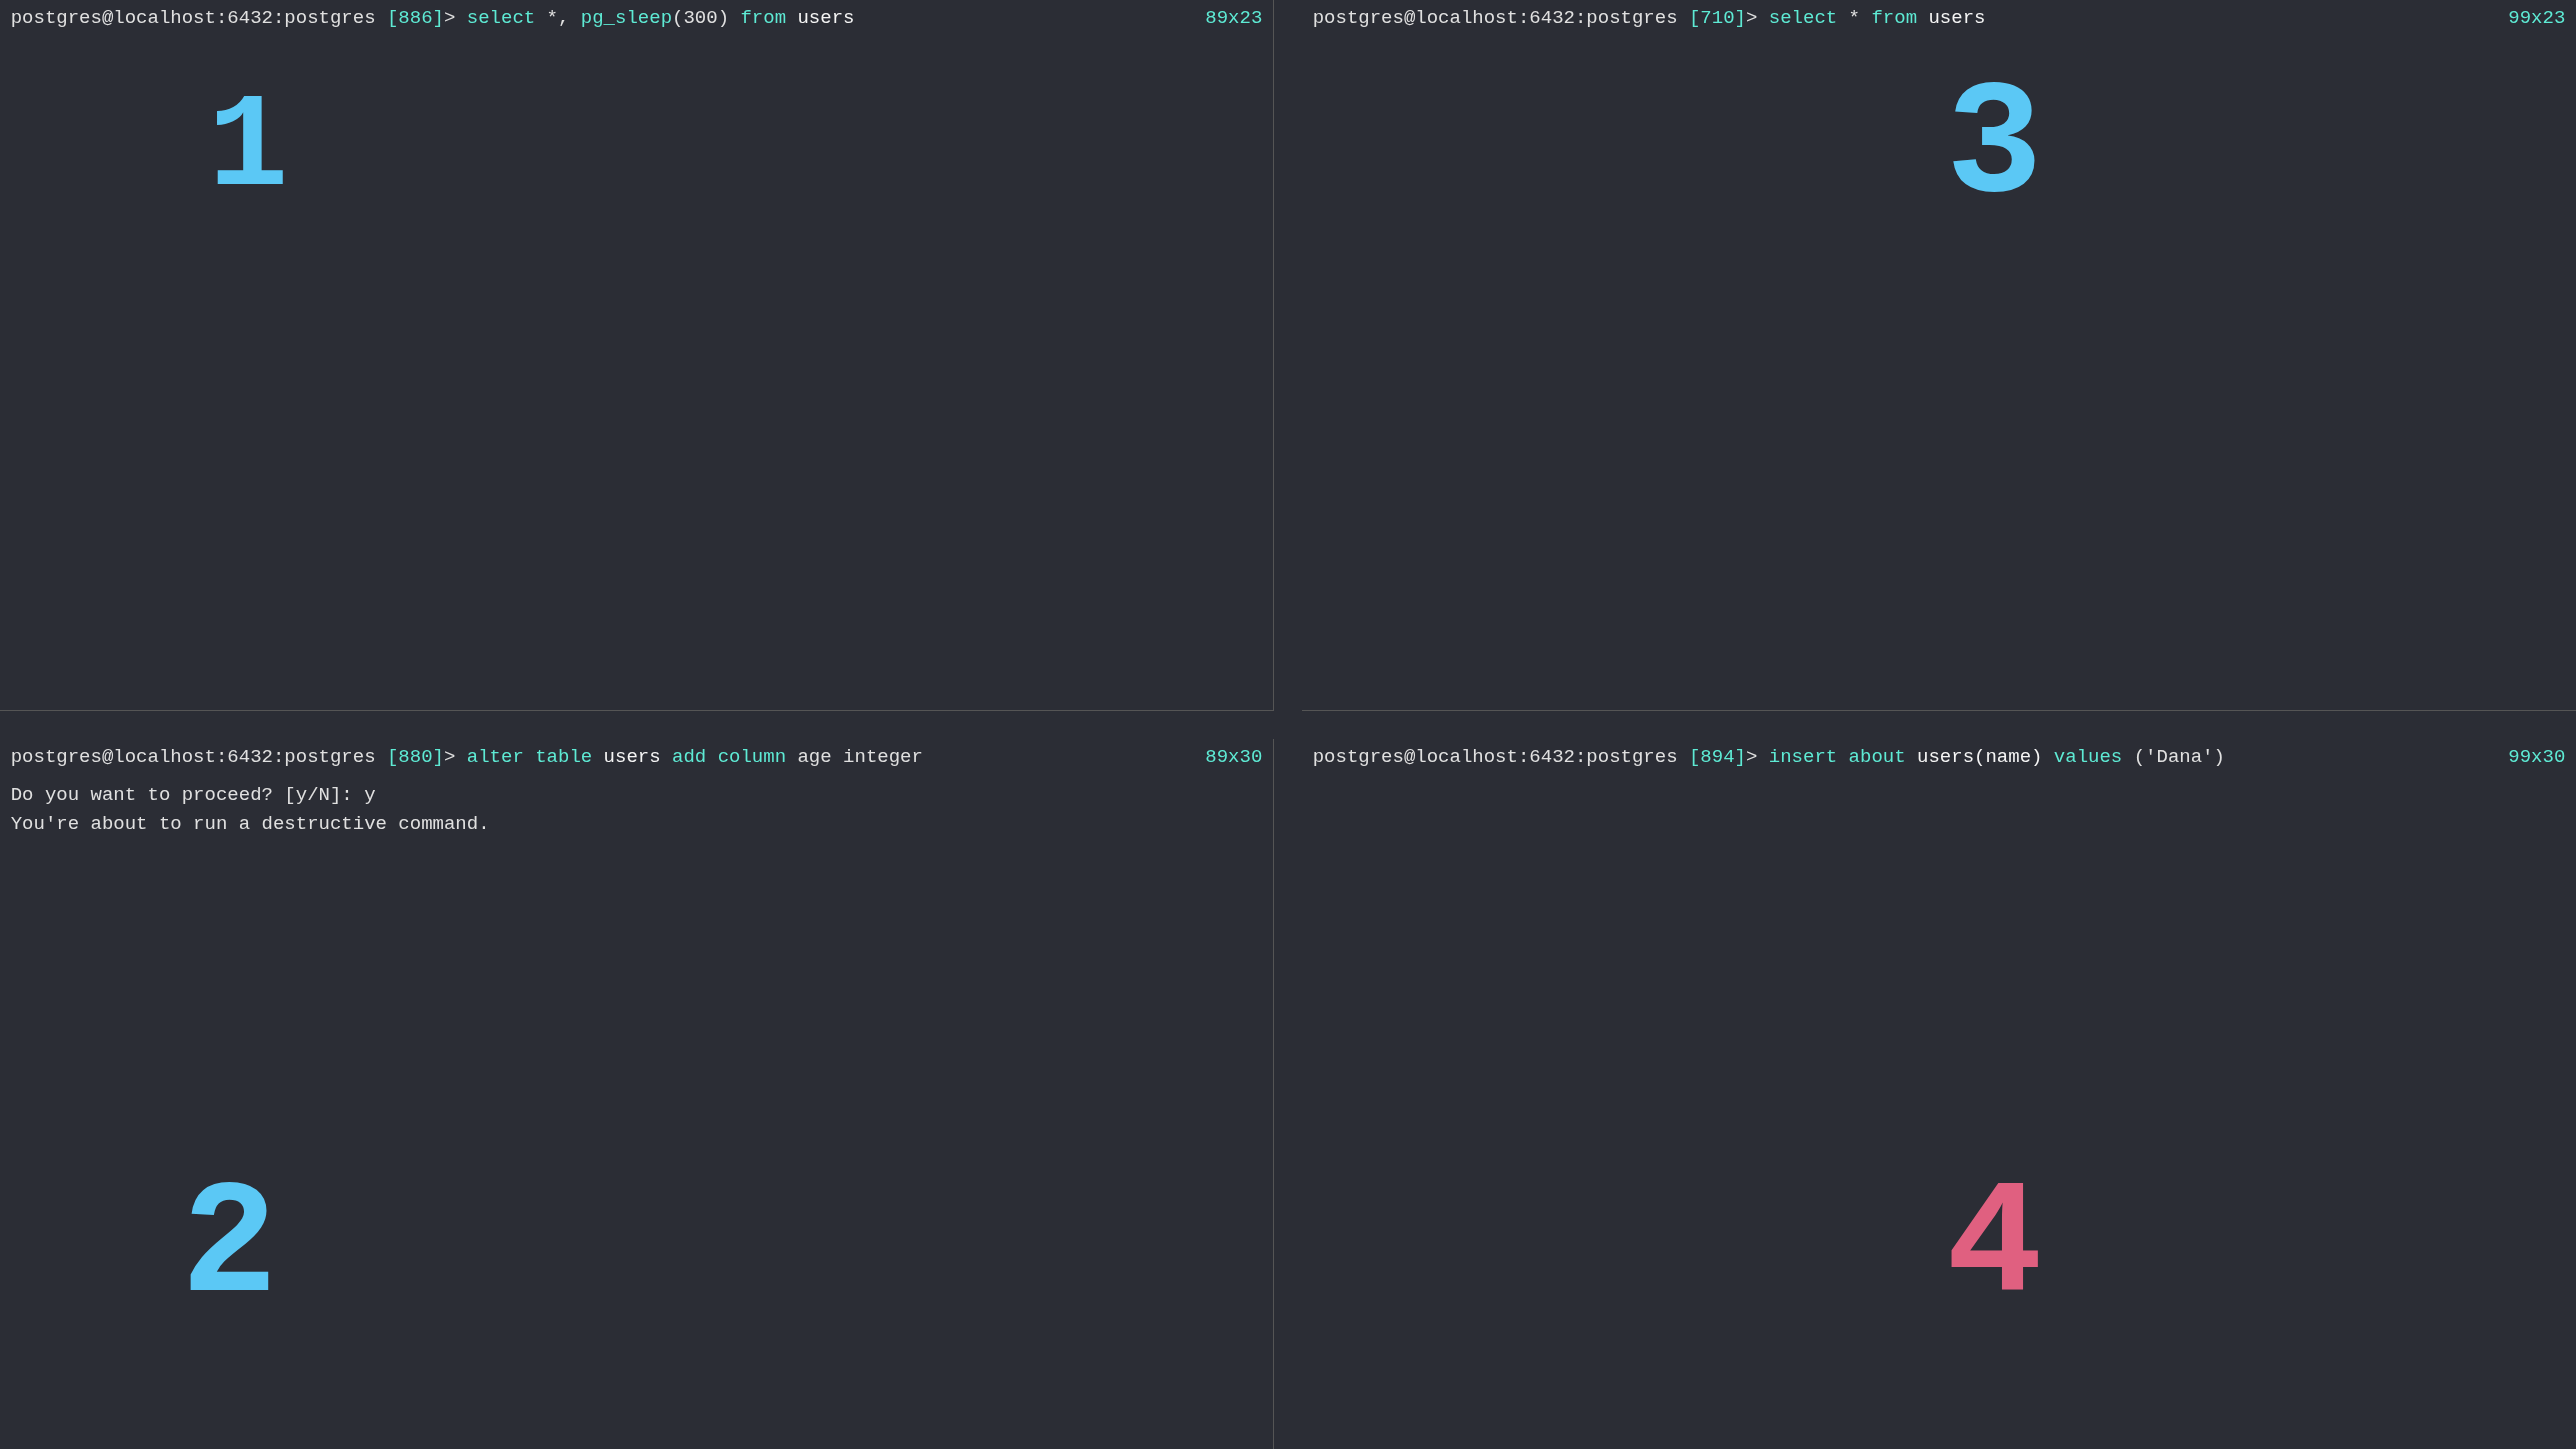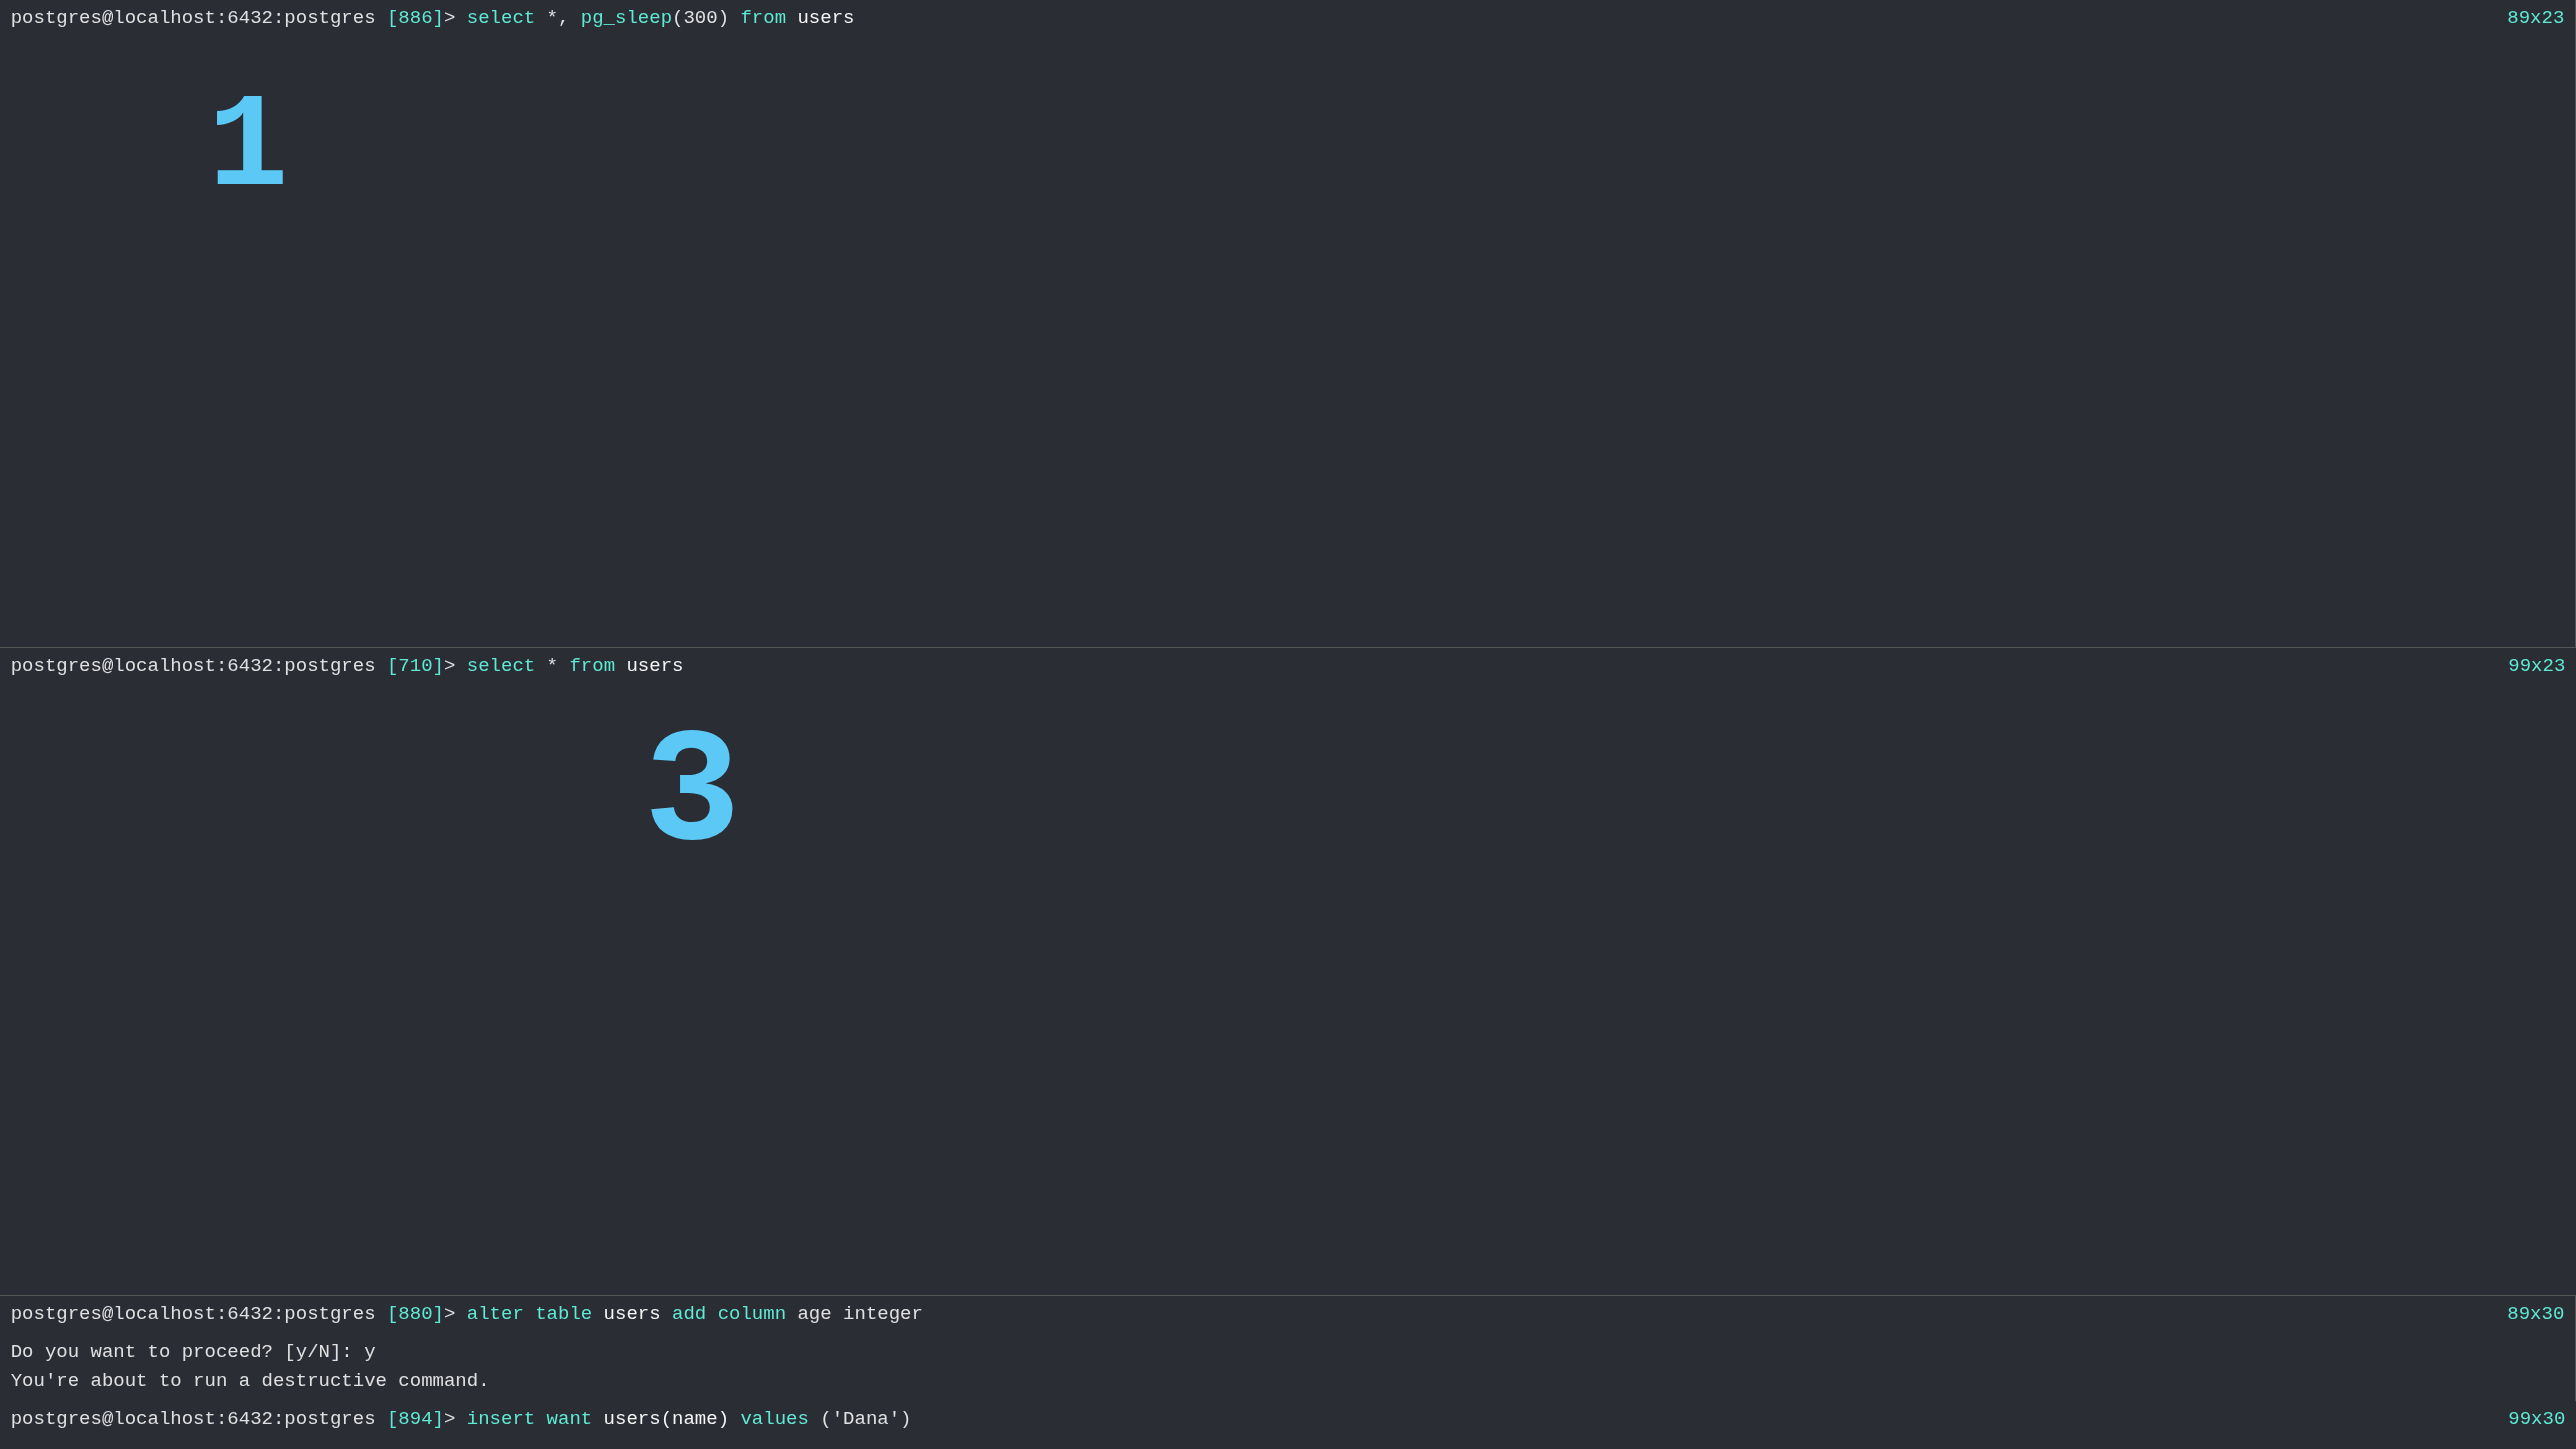--- a/index.html
+++ b/index.html
@@ -11,24 +11,25 @@
     body {
       width: 2576px;
       height: 1449px;
       background: #2b2d35;
       font-family: 'Courier New', Courier, monospace;
       overflow: hidden;
     }
 
     .terminal-grid {
       display: grid;
-      grid-template-columns: 1fr;
+      grid-template-columns: 1fr 1fr;
       grid-template-rows: 1fr 1fr;
       width: 100%;
       height: 100%;
+      gap: 28px;
     }
 
     .pane {
       position: relative;
       background: #2b2d35;
       border-right: 1.3px solid #555;
       border-bottom: 1.3px solid #555;
       overflow: hidden;
     }
 
@@ -174,21 +175,21 @@
   </div>
 
   <div class="pane pane-4">
     <div class="pane-header">
       <span class="header-line">
         <span class="white">postgres@localhost:6432:postgres&nbsp;</span>
           <span class="cyan">[894]</span>
           <span class="white">&gt;&nbsp;</span>
           <span class="cyan">insert</span>
           <span class="white">&nbsp;</span>
-          <span class="cyan">want</span>
+          <span class="cyan">about</span>
           <span class="bold-white">&nbsp;users(name)&nbsp;</span>
           <span class="cyan">values</span>
           <span class="white">&nbsp;('Dana')</span>
       </span>
       <span class="cyan">99x30</span>
     </div>
     <div class="pane-body"></div>
     <div class="pane-number" style="color:#e06080; bottom:121px; left:644px; font-size:161px;">4</div>
   </div>
 

